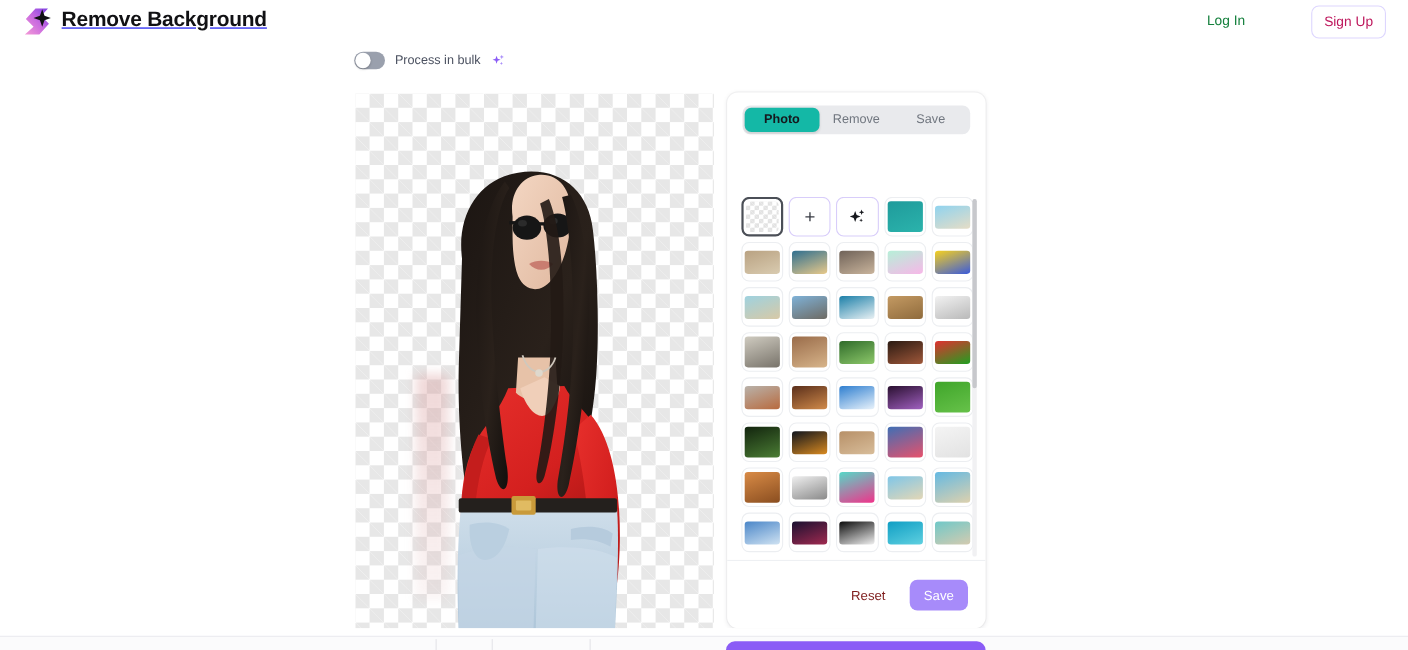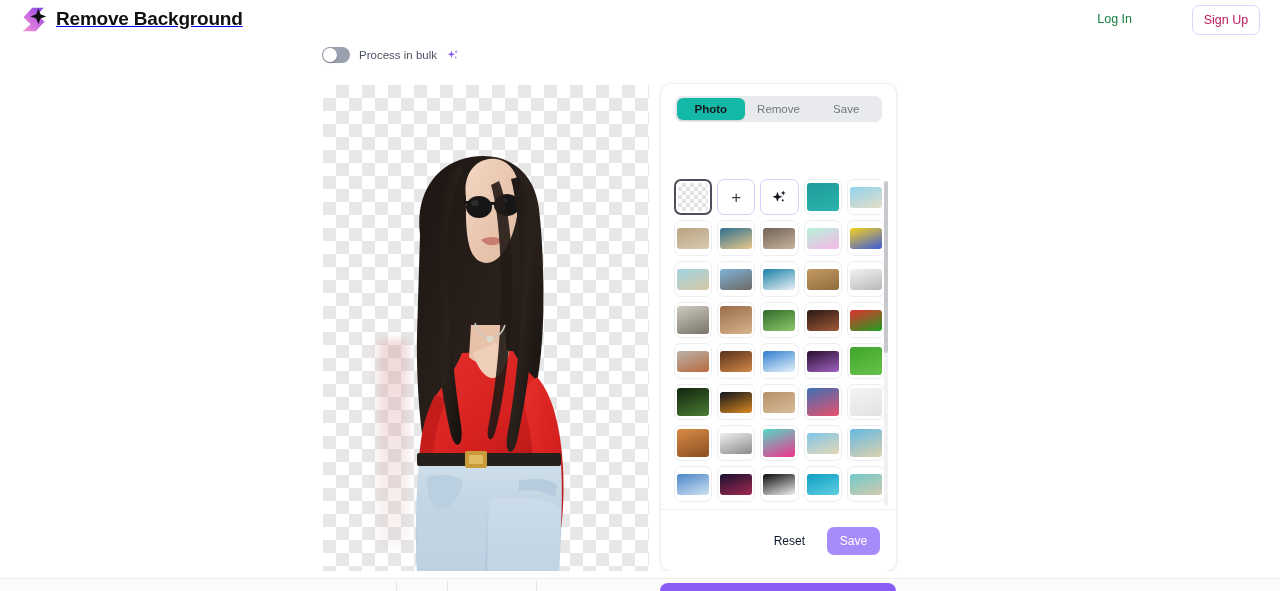--- a/index.html
+++ b/index.html
@@ -143,21 +143,21 @@
     background: #c7c8cc; border-radius: 3px; cursor: pointer;
   }
 
   .panel-footer {
     position: absolute; left: 0; right: 0; bottom: 0; height: 62px;
     border-top: 1px solid #eef0f3;
     display: flex; align-items: center; justify-content: flex-end;
     gap: 22px; padding-right: 16px;
   }
   .btn-reset {
-    background: none; border: none; font-size: 12px; color: #0f172a;
+    background: none; border: none; font-size: 12px; color: #7f1d1d;
     cursor: pointer; font-family: inherit;
   }
   .btn-save {
     width: 53px; height: 28px; border: none; border-radius: 7px;
     background: #a78bfa; color: #fff; font-size: 12px; cursor: pointer;
     font-family: inherit;
   }
 
   
   .bottombar {

